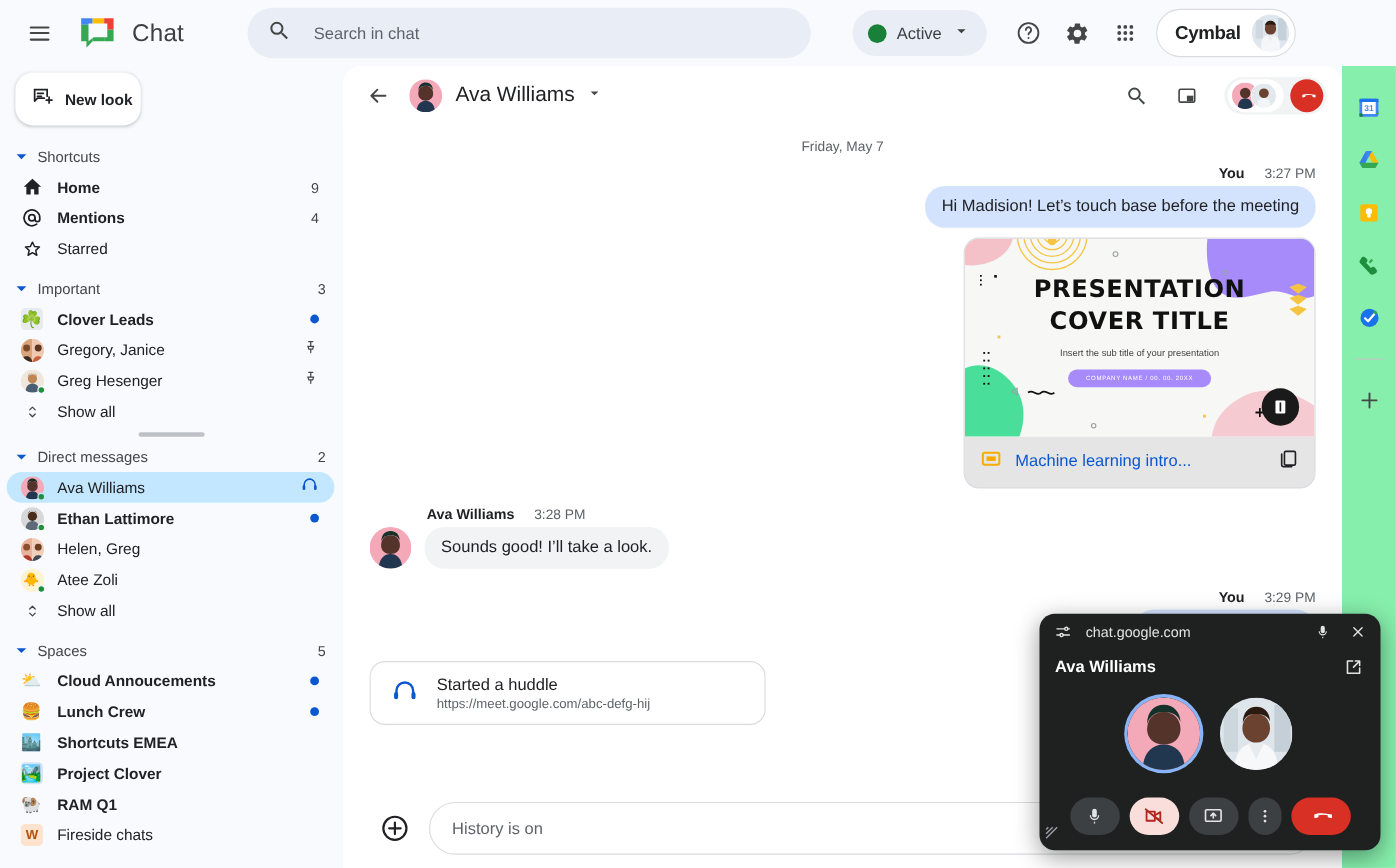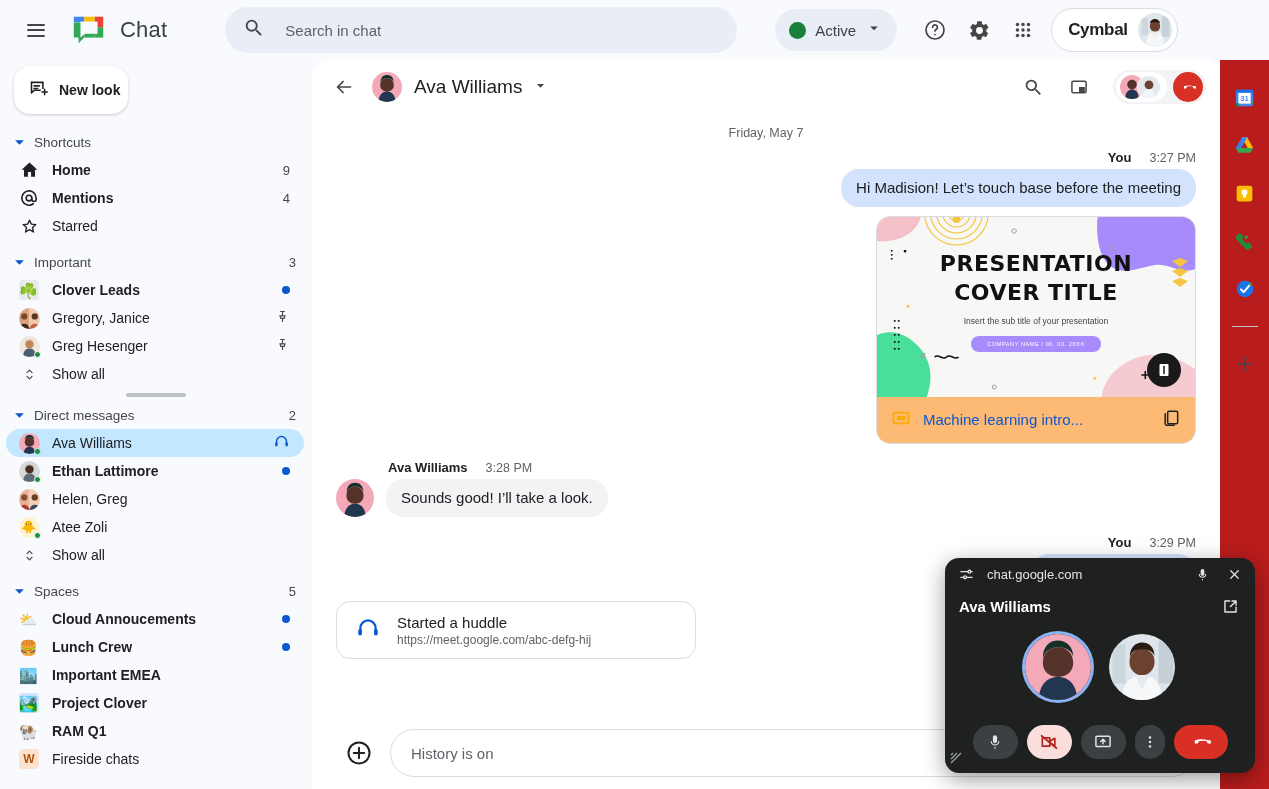--- a/index.html
+++ b/index.html
@@ -109,21 +109,21 @@
   .meta { font-size: 12.5px; color: #5f6368; margin-bottom: 4px; display: flex; gap: 18px; align-items: baseline; }
   .meta .who { font-weight: bold; color: #202124; font-size: 13px; }
   .bubble { font-size: 15px; color: #202124; padding: 9px 15px; border-radius: 18px; max-width: 560px;
             line-height: 1.3; }
   .bubble.out { background: #d3e3fd; }
   .bubble.in { background: #f1f3f4; }
   .in-row { display: flex; align-items: flex-end; gap: 12px; }
 
   
   .pres-card { width: 320px; border: 1px solid #dadce0; border-radius: 14px; overflow: hidden;
-               margin-top: 5px; background: #fdba74; cursor: pointer; }
+               margin-top: 5px; background: #e5e5e5; cursor: pointer; }
   .pres-thumb { height: 180px; position: relative; background: #f7f7f5; overflow: hidden; }
   .pres-text { position: absolute; left: 0; right: 0; top: 32px; text-align: center; }
   .pres-t1 { font-size: 22px; font-weight: bold; letter-spacing: .5px; color: #111;
              font-family: "DejaVu Sans", sans-serif; line-height: 1.35; }
   .pres-sub { font-size: 8.5px; color: #444; margin-top: 8px; }
   .pres-pill { margin: 10px auto 0 auto; width: 130px; height: 16px; border-radius: 9px;
                background: #a78bfa; font-size: 5.5px; color: #fff; display: flex; align-items: center;
                justify-content: center; letter-spacing: .6px; }
   .pres-badge { position: absolute; right: 14px; bottom: 10px; width: 34px; height: 34px;
                 border-radius: 50%; background: #1a1a1a; display: flex; align-items: center;
@@ -143,21 +143,21 @@
   .composer { flex-shrink: 0; height: 72px; display: flex; align-items: center; padding: 0 24px 0 32px; gap: 16px; }
   .plus-btn { width: 30px; height: 30px; border-radius: 50%; display: flex; align-items: center;
               justify-content: center; cursor: pointer; flex-shrink: 0; }
   .compose-box { flex: 1; height: 48px; border: 1px solid #dadce0; border-radius: 24px;
                  display: flex; padding: 0 20px; }
   .compose-input { border: none; outline: none; background: transparent; font-size: 15px; flex: 1;
                    color: #202124; font-family: "Liberation Sans", sans-serif; }
   .compose-input::placeholder { color: #5f6368; }
 
   
-  .rail { width: 49px; flex-shrink: 0; background: #b91c1c; display: flex; flex-direction: column;
+  .rail { width: 49px; flex-shrink: 0; background: #86efac; display: flex; flex-direction: column;
           align-items: center; padding-top: 20px; gap: 14px; }
   .rail-btn { width: 34px; height: 34px; display: flex; align-items: center; justify-content: center;
               border-radius: 8px; cursor: pointer; }
   .rail-div { width: 26px; height: 1px; background: #c4c7c5; margin: 6px 0; }
   .rail-collapse { margin-top: auto; margin-bottom: 10px; }
 
   
   .pip { position: absolute; left: 945px; top: 558px; width: 310px; height: 215px; background: #1f2020;
          border-radius: 14px; box-shadow: 0 6px 22px rgba(0,0,0,.4); overflow: hidden;
          display: flex; flex-direction: column; }
@@ -523,21 +523,21 @@
             <span class="row-emoji">🍔</span>
           </span>
           <span class="row-label bold">Lunch Crew</span>
           <span class="row-dot"></span>
         </div>
 
         <div class="row">
           <span class="row-ico">
             <span class="row-emoji">🏙️</span>
           </span>
-          <span class="row-label bold">Important EMEA</span>
+          <span class="row-label bold">Shortcuts EMEA</span>
         </div>
 
         <div class="row">
           <span class="row-ico">
             <span class="row-sq" style="background:#d3e3fd">
                 <span class="row-emoji">🏞️</span>
               </span>
           </span>
           <span class="row-label bold">Project Clover</span>
         </div>

